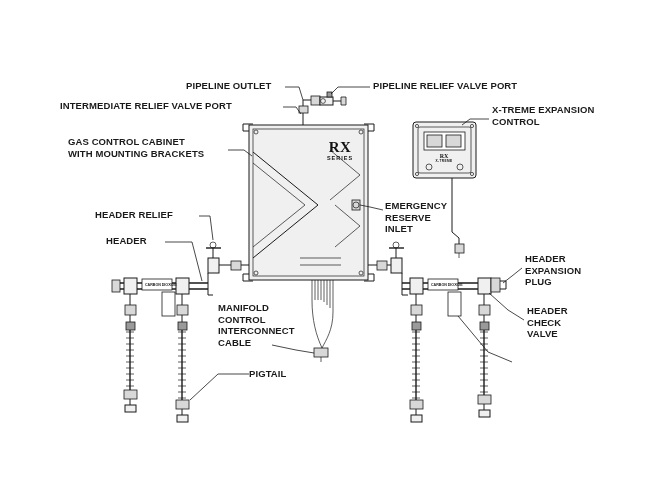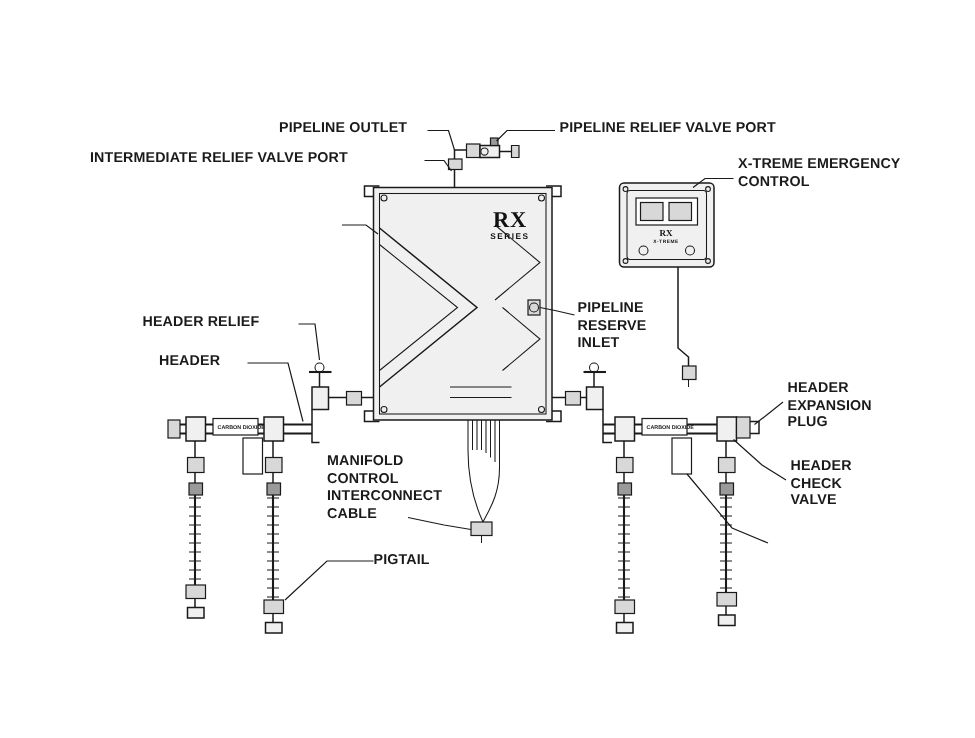--- a/index.html
+++ b/index.html
@@ -289,29 +289,31 @@
       <path d="M249 374 L218 374 L190 400" class="leader"></path>
     </g>
   </svg>
 
   <div class="label right" style="left:186px; top:80px; width:100px;">PIPELINE OUTLET</div>
 
   <div class="label left" style="left:373px; top:80px; width:180px;">PIPELINE RELIEF VALVE PORT</div>
 
   <div class="label right" style="left:60px; top:100px; width:222px;">INTERMEDIATE RELIEF VALVE PORT</div>
 
-  <div class="label left" style="left:492px; top:104px; width:120px;">X-TREME EMERGENCY
+  <div class="label left" style="left:492px; top:104px; width:120px;">X-TREME EXPANSION
 CONTROL</div>
 
+  <div class="label right" style="left:68px; top:136px; width:158px;">GAS CONTROL CABINET
+WITH MOUNTING BRACKETS</div>
 
   <div class="label right" style="left:95px; top:209px; width:102px;">HEADER RELIEF</div>
 
   <div class="label right" style="left:106px; top:235px; width:58px;">HEADER</div>
 
-  <div class="label left" style="left:385px; top:200px; width:90px;">PIPELINE
+  <div class="label left" style="left:385px; top:200px; width:90px;">EMERGENCY
 RESERVE
 INLET</div>
 
   <div class="label left" style="left:525px; top:253px; width:90px;">HEADER
 EXPANSION
 PLUG</div>
 
   <div class="label left" style="left:527px; top:305px; width:80px;">HEADER
 CHECK
 VALVE</div>

